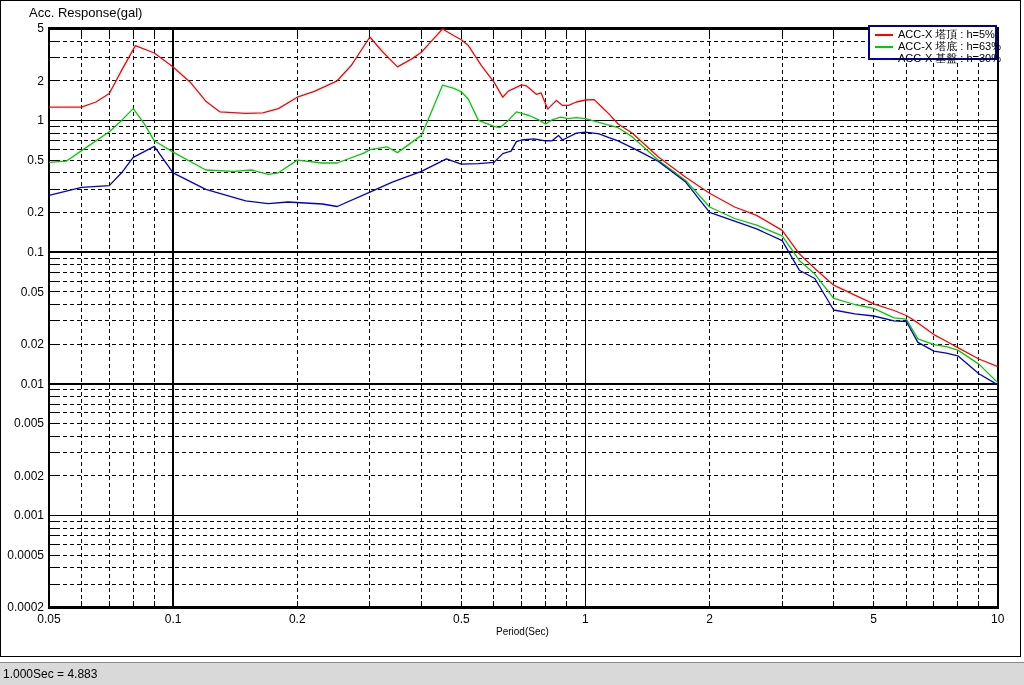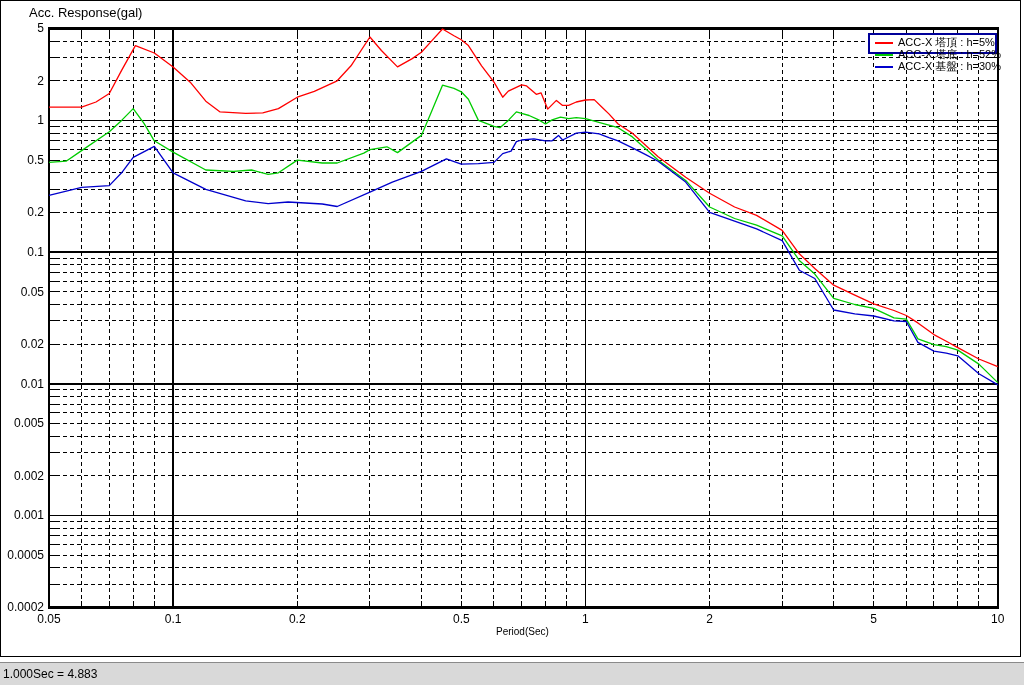--- a/index.html
+++ b/index.html
@@ -1,20 +1,20 @@
 <!DOCTYPE html>
 <html><head>
 <meta charset="utf-8">
 <style>
   html,body{margin:0;padding:0;background:#ffffff;}
   body{width:1024px;height:685px;position:relative;font-family:"Liberation Sans","DejaVu Sans",sans-serif;overflow:hidden;}
   .chart-panel{position:absolute;left:0;top:0;width:1019px;height:655px;border:1px solid #000;background:#fff;}
   .chart-title{position:absolute;left:28px;top:4px;font-size:13px;color:#000;white-space:nowrap;}
   .x-axis-title{position:absolute;left:495px;top:625px;font-size:10px;color:#000;white-space:nowrap;}
-  .legend-box{position:absolute;left:867px;top:32px;width:129px;height:21px;background:#fff;border:2px solid #84cc16;box-sizing:border-box;padding:1px 0 0 5px;}
+  .legend-box{position:absolute;left:867px;top:24px;width:129px;height:35px;background:#fff;border:2px solid #84cc16;box-sizing:border-box;padding:1px 0 0 5px;}
   .legend-row{display:flex;align-items:center;height:11px;margin:1px 0;}
   .legend-swatch{display:inline-block;width:18px;height:2px;margin-right:5px;flex:0 0 auto;}
   .legend-label{font-size:11px;line-height:11px;color:#000;white-space:nowrap;}
   .status-bar{position:absolute;left:0;top:662px;width:1024px;height:41px;background:#d9d9d9;border-top:1px solid #8a8a8a;box-sizing:border-box;}
   .status-text{position:absolute;left:3px;top:4px;font-size:12px;color:#000;white-space:nowrap;}
   svg{display:block;}
 </style>
 </head>
 <body>
 
@@ -245,21 +245,21 @@
   <div class="chart-title">Acc. Response(gal)</div>
   <div class="x-axis-title">Period(Sec)</div>
 
   <div class="legend-box" style="border-color: rgb(0, 0, 153);">
     <div class="legend-row">
       <span class="legend-swatch" style="background: rgb(255, 0, 0);"></span>
       <span class="legend-label">ACC-X 塔頂 : h=5%</span>
     </div>
     <div class="legend-row">
       <span class="legend-swatch" style="background: rgb(0, 204, 0);"></span>
-      <span class="legend-label">ACC-X 塔底 : h=52%</span>
+      <span class="legend-label">ACC-X 塔底 : h=63%</span>
     </div>
     <div class="legend-row">
       <span class="legend-swatch" style="background: rgb(0, 0, 204);"></span>
       <span class="legend-label">ACC-X 基盤 : h=30%</span>
     </div>
   </div>
 </div>
 
 <div class="status-bar">
   <div class="status-text">1.000Sec = 4.883</div>

